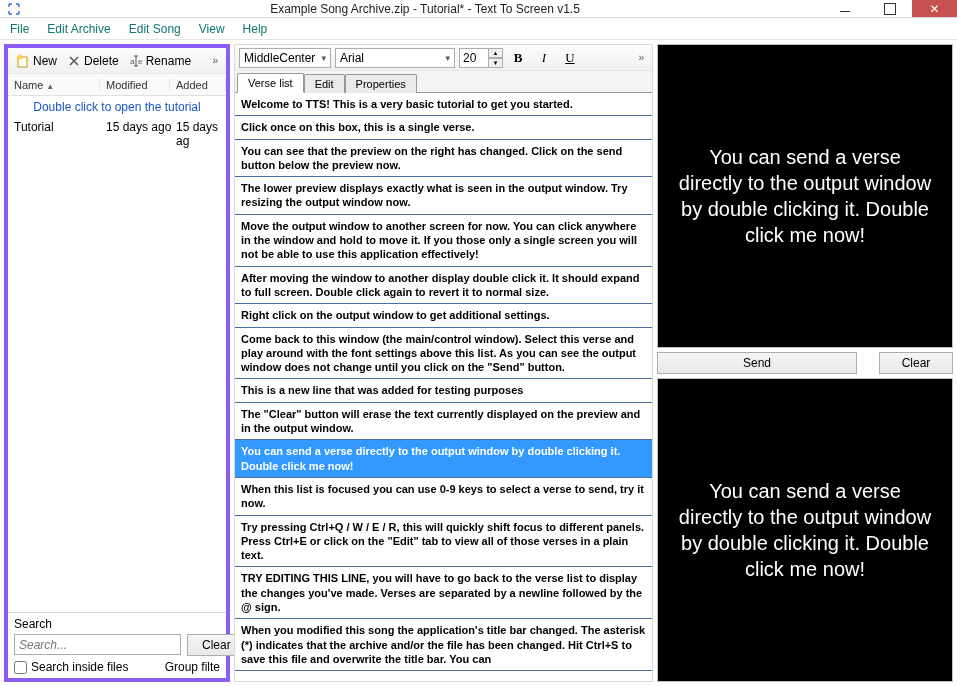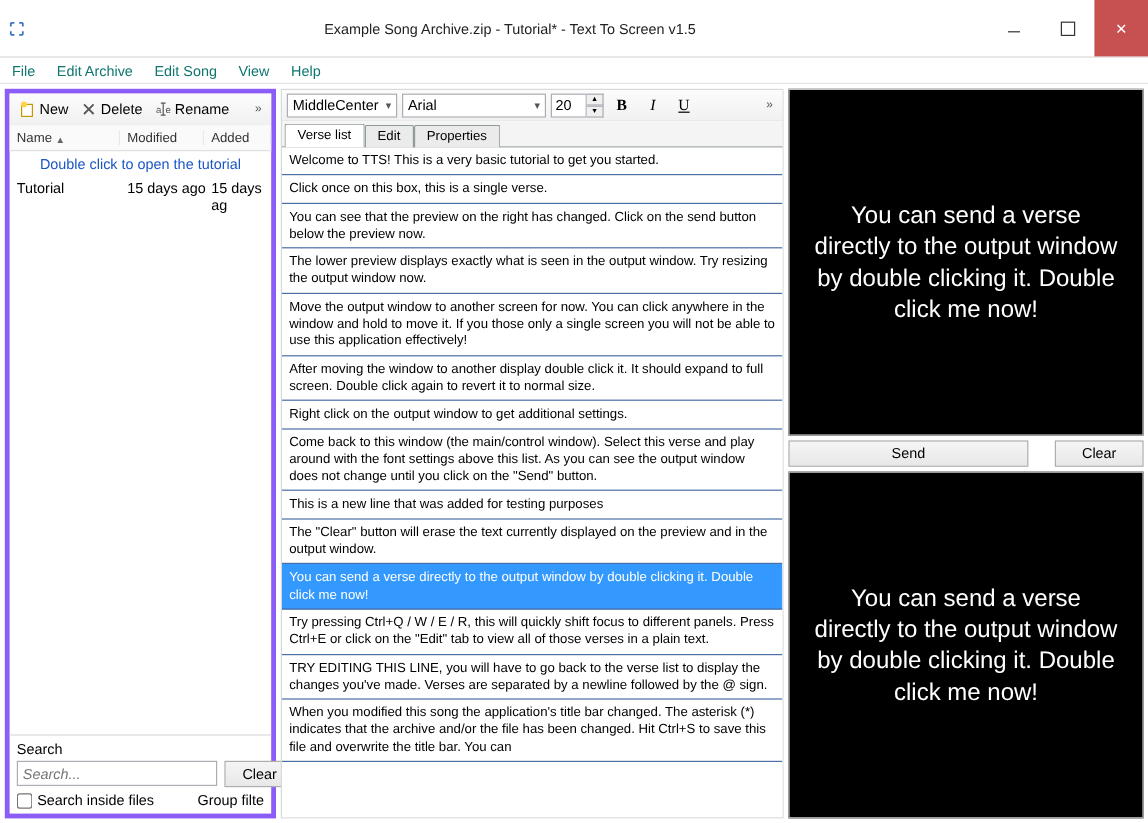--- a/index.html
+++ b/index.html
@@ -1,19 +1,19 @@
 <!DOCTYPE html>
 <html><head>
 <meta charset="utf-8">
 <style>
 * { box-sizing: border-box; margin: 0; padding: 0; }
 body { font-family: "Segoe UI", Tahoma, sans-serif; font-size: 12px; background: #fff; width: 957px; height: 686px; overflow: hidden; display: flex; flex-direction: column; }
 
 
-.titlebar { height: 48px; background: #fff; border-bottom: 1px solid #d9d9d9; display: flex; align-items: center; position: relative; }
+.titlebar { height: 18px; background: #fff; border-bottom: 1px solid #d9d9d9; display: flex; align-items: center; position: relative; }
 .titlebar .sysicon { width: 28px; height: 30px; display: flex; align-items: center; justify-content: center; color: #333; }
 .titlebar .title { flex: 1; text-align: center; font-size: 12px; color: #222; }
 .titlebar .winbtns { display: flex; height: 100%; }
 .titlebar .winbtn { width: 45px; height: 100%; display: flex; align-items: center; justify-content: center; font-size: 10px; }
 .winbtn.min::before { content: ""; width: 10px; height: 1px; background: #333; display: block; margin-top: 6px; }
 .winbtn.max::before { content: ""; width: 10px; height: 10px; border: 1px solid #333; display: block; }
 .winbtn.close { background: #c75050; color: #fff; }
 .winbtn.close::before { content: "✕"; font-size: 12px; color: #fff; }
 
 
@@ -67,21 +67,21 @@
 .fbtn { width: 22px; height: 20px; display: flex; align-items: center; justify-content: center; font-size: 13px; font-family: "Times New Roman", serif; cursor: default; }
 .fbtn.b { font-weight: bold; }
 .fbtn.i { font-style: italic; }
 .fbtn.u { text-decoration: underline; }
 .mid-toolbar .chev { margin-left: auto; color: #555; font-size: 10px; padding: 0 4px; }
 
 .tabs { height: 22px; display: flex; align-items: flex-end; background: #f4f4f4; border-bottom: 1px solid #919b9c; padding-left: 2px; }
 .tab { padding: 3px 10px; font-size: 11px; border: 1px solid #919b9c; border-bottom: none; background: #ebebeb; margin-right: 0px; border-radius: 2px 2px 0 0; position: relative; top: 1px; }
 .tab.active { background: #fff; border-bottom: 1px solid #fff; z-index: 1; }
 
-.verse-list { flex: 1; overflow-y: scroll; background: #fff; font-size: 11px; color: #000; }
+.verse-list { flex: 1; overflow-y: scroll; background: #fff; font-size: 11px; color: #000; font-weight: bold; }
 .verse { padding: 4px 6px; border-bottom: 1px solid #4a6fa5; line-height: 1.3; cursor: default; }
 .verse.selected { background: #3399ff; color: #fff; }
 
 
 .right { width: 296px; display: flex; flex-direction: column; gap: 4px; }
 .preview { flex: 1; background: #000; color: #fff; display: flex; align-items: center; justify-content: center; text-align: center; font-family: Arial, sans-serif; font-size: 20px; line-height: 1.3; padding: 20px; border: 1px solid #c2c2c2; }
 .send-row { display: flex; gap: 22px; }
 .send-btn { flex: 1; }
 .clear-btn { width: 74px; }
 
@@ -201,20 +201,21 @@
         <div class="verse">You can see that the preview on the right has changed. Click on the send button below the preview now.</div>
         <div class="verse">The lower preview displays exactly what is seen in the output window. Try resizing the output window now.</div>
         <div class="verse">Move the output window to another screen for now. You can click anywhere in the window and hold to move it. If you those only a single screen you will not be able to use this application effectively!</div>
         <div class="verse">After moving the window to another display double click it. It should expand to full screen. Double click again to revert it to normal size.</div>
         <div class="verse">Right click on the output window to get additional settings.</div>
         <div class="verse">Come back to this window (the main/control window).
 Select this verse and play around with the font settings above this list. As you can see the output window does not change until you click on the "Send" button.</div>
         <div class="verse">This is a new line that was added for testing purposes</div>
         <div class="verse">The "Clear" button will erase the text currently displayed on the preview and in the output window.</div>
         <div class="verse selected">You can send a verse directly to the output window by double clicking it. Double click me now!</div>
+        <div class="verse">When this list is focused you can use 0-9 keys to select a verse to send, try it now.</div>
         <div class="verse">Try pressing Ctrl+Q / W / E / R, this will quickly shift focus to different panels. Press Ctrl+E or click on the "Edit" tab to view all of those verses in a plain text.</div>
         <div class="verse">TRY EDITING THIS LINE, you will have to go back to the verse list to display the changes you've made. Verses are separated by a newline followed by the @ sign.</div>
         <div class="verse">When you modified this song the application's title bar changed. The asterisk (*) indicates that the archive and/or the file has been changed. Hit Ctrl+S to save this file and overwrite the title bar. You can</div>
       </div>
   </div>
 
   <div class="right">
     <div class="preview">You can send a verse directly to the output window by double clicking it. Double click me now!</div>
     <div class="send-row">
       <button class="send-btn">Send</button>

